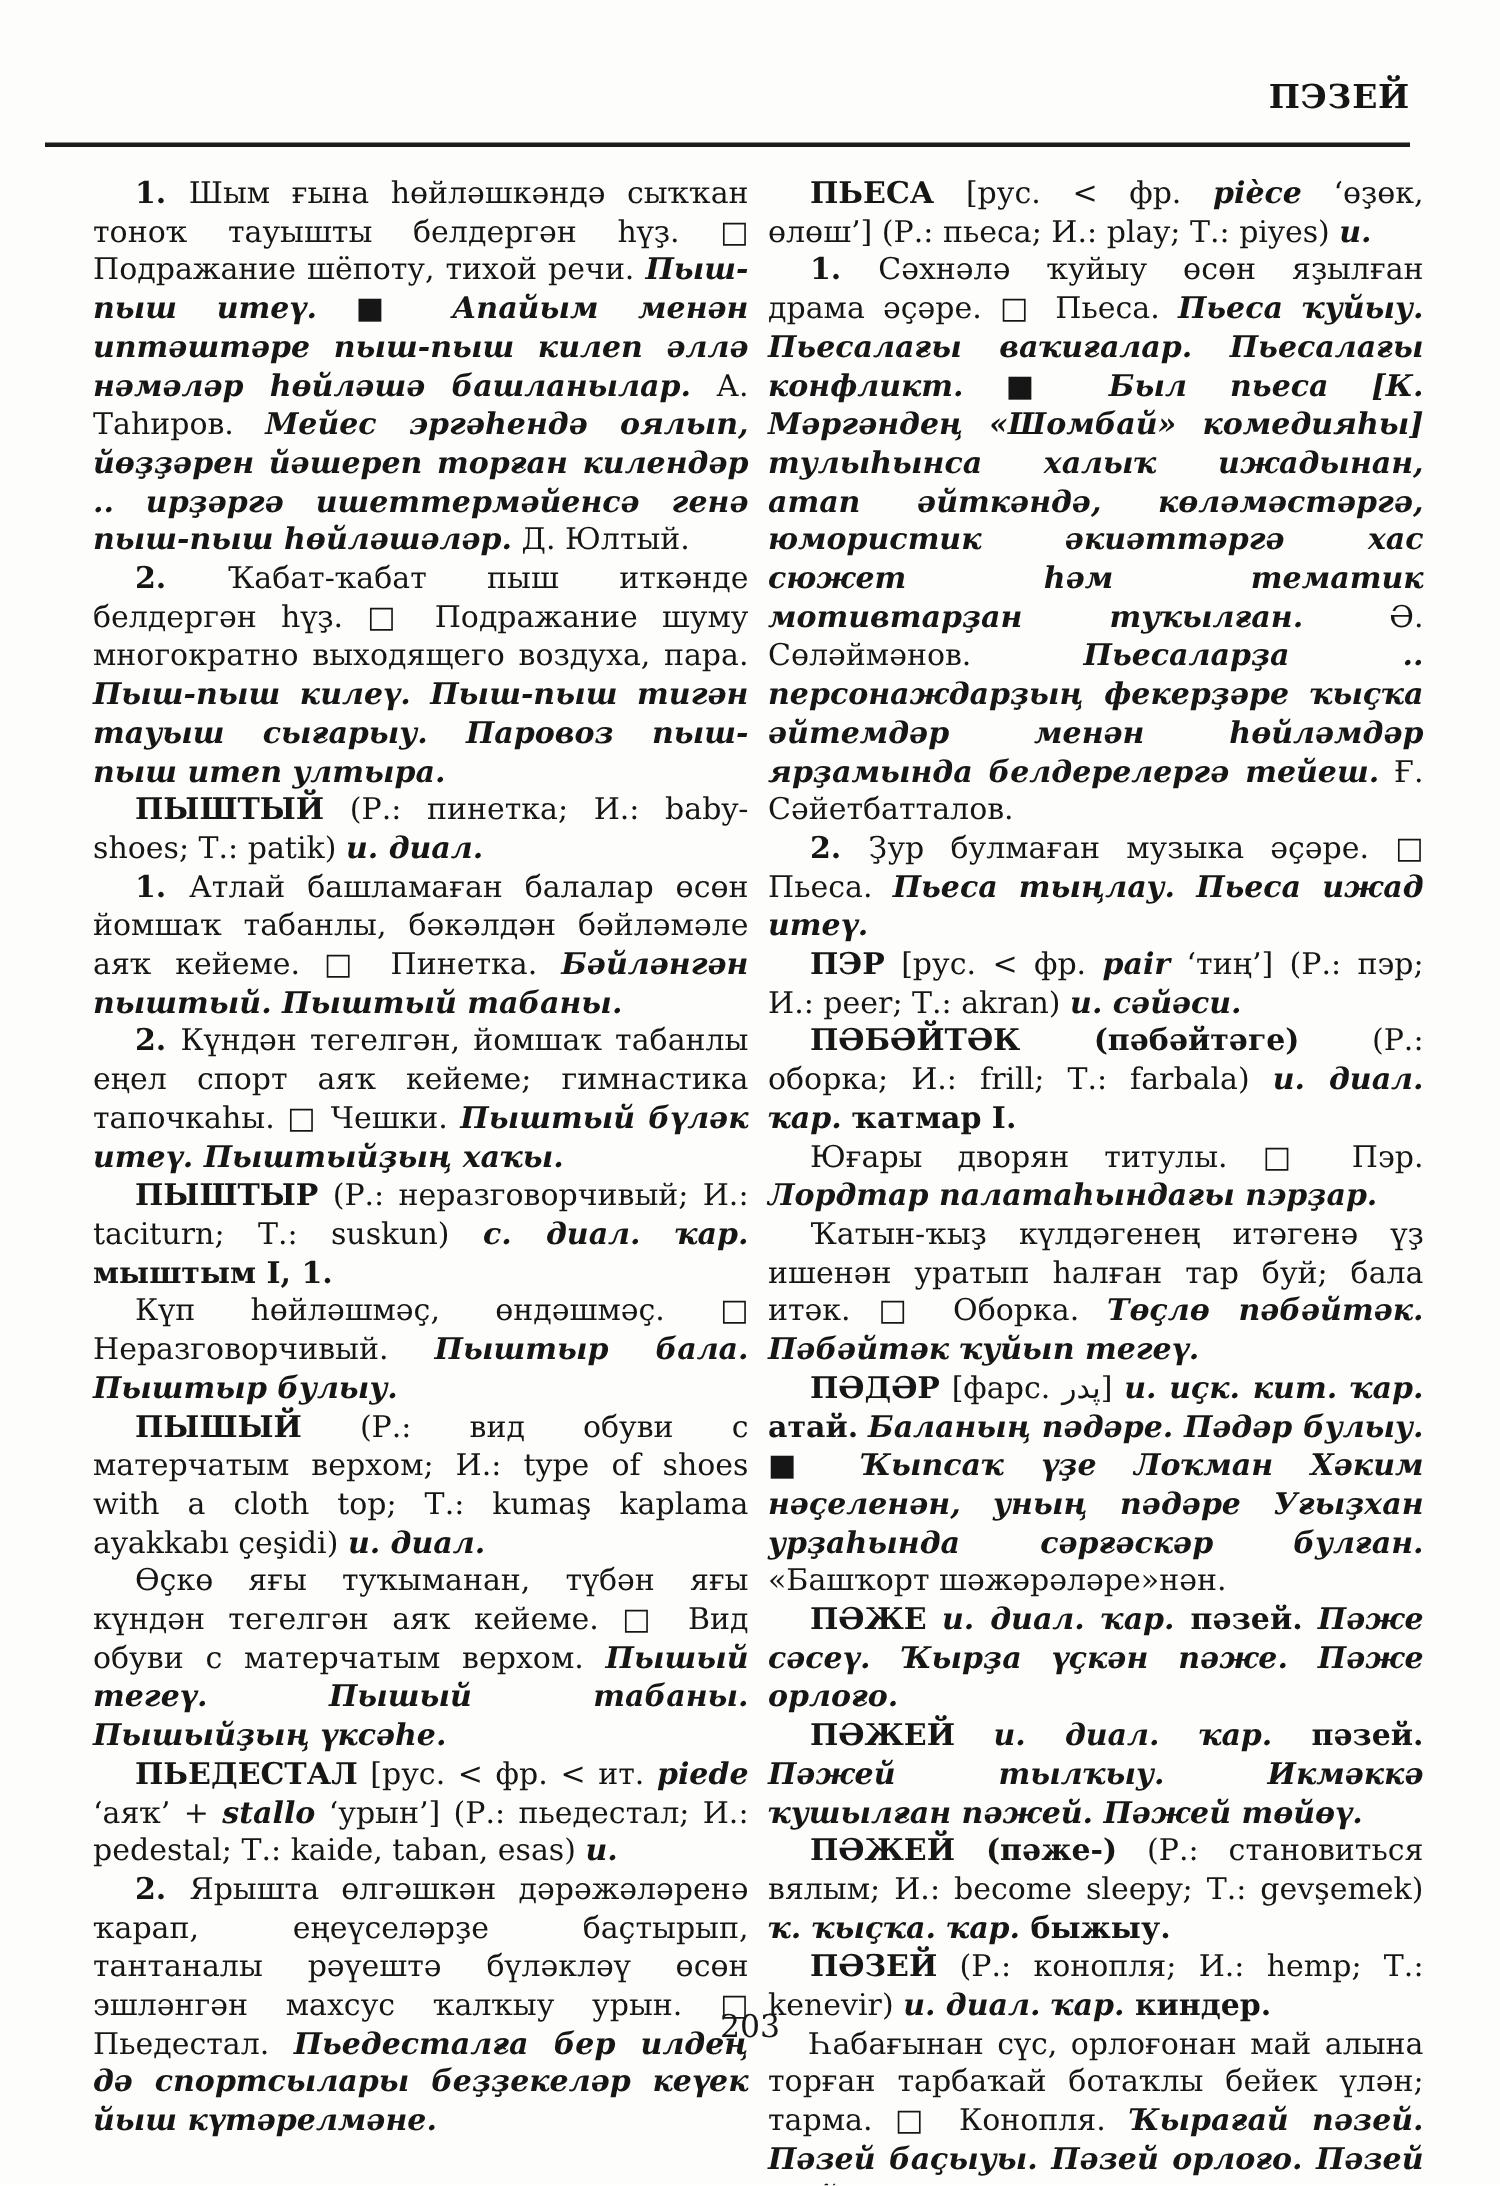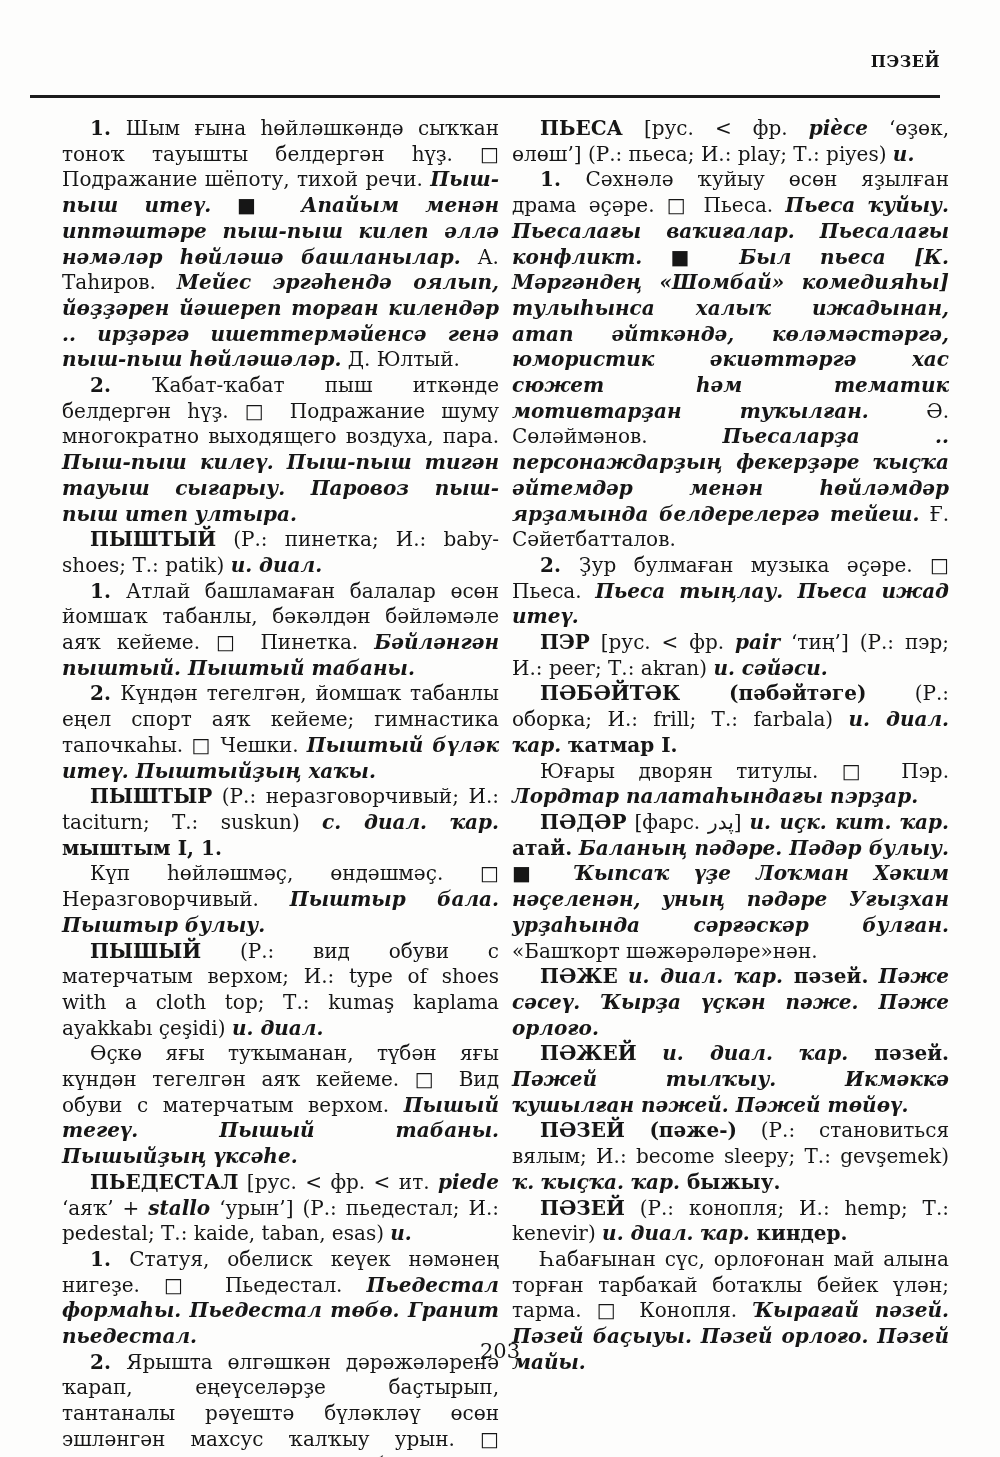--- a/index.html
+++ b/index.html
@@ -13,21 +13,21 @@
     height: 1457px;
     background: #fdfdfc;
     color: #161616;
     font-family: "DejaVu Serif", "Liberation Serif", serif;
     overflow: hidden;
   }
   .running-head {
     position: absolute;
     top: 52px;
     right: 60px;
-    font-size: 16px;
+    font-size: 22px;
     font-weight: 700;
     letter-spacing: 0.5px;
   }
   .head-rule {
     position: absolute;
     top: 95px;
     left: 30px;
     width: 910px;
     height: 3px;
     background: #1c1c1c;
@@ -75,32 +75,32 @@
         <p class="para"><span class="s-b">1. </span><span class="s-r">Шым ғына һөйләшкәндә сыҡҡан тоноҡ тауышты белдергән һүҙ. □ Подражание шёпоту, тихой речи. </span><span class="s-i">Пыш-пыш итеү.</span><span class="s-r"> ■ </span><span class="s-i">Апайым менән иптәштәре пыш-пыш килеп әллә нәмәләр һөйләшә башланылар.</span><span class="s-r"> А. Таһиров. </span><span class="s-i">Мейес эргәһендә оялып, йөҙҙәрен йәшереп торған килендәр .. ирҙәргә ишеттермәйенсә генә пыш-пыш һөйләшәләр.</span><span class="s-r"> Д. Юлтый.</span></p>
         <p class="para"><span class="s-b">2. </span><span class="s-r">Ҡабат-ҡабат пыш иткәнде белдергән һүҙ. □ Подражание шуму многократно выходящего воздуха, пара. </span><span class="s-i">Пыш-пыш килеү. Пыш-пыш тигән тауыш сығарыу. Паровоз пыш-пыш итеп ултыра.</span></p>
         <p class="para"><span class="s-b">ПЫШТЫЙ</span><span class="s-r"> (Р.: пинетка; И.: baby-shoes; Т.: patik) </span><span class="s-i">и. диал.</span></p>
         <p class="para"><span class="s-b">1. </span><span class="s-r">Атлай башламаған балалар өсөн йомшаҡ табанлы, бәкәлдән бәйләмәле аяҡ кейеме. □ Пинетка. </span><span class="s-i">Бәйләнгән пыштый. Пыштый табаны.</span></p>
         <p class="para"><span class="s-b">2. </span><span class="s-r">Күндән тегелгән, йомшаҡ табанлы еңел спорт аяҡ кейеме; гимнастика тапочкаһы. □ Чешки. </span><span class="s-i">Пыштый бүләк итеү. Пыштыйҙың хаҡы.</span></p>
         <p class="para"><span class="s-b">ПЫШТЫР</span><span class="s-r"> (Р.: неразговорчивый; И.: taciturn; Т.: suskun) </span><span class="s-i">с. диал. ҡар.</span><span class="s-b"> мыштым I, 1.</span></p>
         <p class="para"><span class="s-r">Күп һөйләшмәҫ, өндәшмәҫ. □ Неразговорчивый. </span><span class="s-i">Пыштыр бала. Пыштыр булыу.</span></p>
         <p class="para"><span class="s-b">ПЫШЫЙ</span><span class="s-r"> (Р.: вид обуви с матерчатым верхом; И.: type of shoes with a cloth top; Т.: kumaş kaplama ayakkabı çeşidi) </span><span class="s-i">и. диал.</span></p>
         <p class="para"><span class="s-r">Өҫкө яғы туҡыманан, түбән яғы күндән тегелгән аяҡ кейеме. □ Вид обуви с матерчатым верхом. </span><span class="s-i">Пышый тегеү. Пышый табаны. Пышыйҙың үксәһе.</span></p>
         <p class="para"><span class="s-b">ПЬЕДЕСТАЛ</span><span class="s-r"> [рус. &lt; фр. &lt; ит. </span><span class="s-i">piede</span><span class="s-r"> ‘аяҡ’ + </span><span class="s-i">stallo</span><span class="s-r"> ‘урын’] (Р.: пьедестал; И.: pedestal; Т.: kaide, taban, esas) </span><span class="s-i">и.</span></p>
-        <p class="para"><span class="s-b">1. </span><span class="s-r">Статуя, обелиск кеүек нәмәнең нигеҙе. □ Пьедестал. </span><span class="s-i">Пьедестал формаһы. Пьедестал төбө. Гранит пьедестал.</span></p>
         <p class="para"><span class="s-b">2. </span><span class="s-r">Ярышта өлгәшкән дәрәжәләренә ҡарап, еңеүселәрҙе баҫтырып, тантаналы рәүештә бүләкләү өсөн эшләнгән махсус ҡалҡыу урын. □ Пьедестал. </span><span class="s-i">Пьедесталға бер илдең дә спортсылары беҙҙекеләр кеүек йыш күтәрелмәне.</span></p>
       </div>
     <div class="column">
         <p class="para"><span class="s-b">ПЬЕСА</span><span class="s-r"> [рус. &lt; фр. </span><span class="s-i">pièce</span><span class="s-r"> ‘өҙөк, өлөш’] (Р.: пьеса; И.: play; Т.: piyes) </span><span class="s-i">и.</span></p>
         <p class="para"><span class="s-b">1. </span><span class="s-r">Сәхнәлә ҡуйыу өсөн яҙылған драма әҫәре. □ Пьеса. </span><span class="s-i">Пьеса ҡуйыу. Пьесалағы ваҡиғалар. Пьесалағы конфликт.</span><span class="s-r"> ■ </span><span class="s-i">Был пьеса [К. Мәргәндең «Шомбай» комедияһы] тулыһынса халыҡ ижадынан, атап әйткәндә, көләмәстәргә, юмористик әкиәттәргә хас сюжет һәм тематик мотивтарҙан туҡылған.</span><span class="s-r"> Ә. Сөләймәнов. </span><span class="s-i">Пьесаларҙа .. персонаждарҙың фекерҙәре ҡыҫҡа әйтемдәр менән һөйләмдәр ярҙамында белдерелергә тейеш.</span><span class="s-r"> Ғ. Сәйетбатталов.</span></p>
         <p class="para"><span class="s-b">2. </span><span class="s-r">Ҙур булмаған музыка әҫәре. □ Пьеса. </span><span class="s-i">Пьеса тыңлау. Пьеса ижад итеү.</span></p>
         <p class="para"><span class="s-b">ПЭР</span><span class="s-r"> [рус. &lt; фр. </span><span class="s-i">pair</span><span class="s-r"> ‘тиң’] (Р.: пэр; И.: peer; Т.: akran) </span><span class="s-i">и. сәйәси.</span></p>
         <p class="para"><span class="s-b">ПӘБӘЙТӘК (пәбәйтәге)</span><span class="s-r"> (Р.: оборка; И.: frill; Т.: farbala) </span><span class="s-i">и. диал. ҡар.</span><span class="s-b"> ҡатмар I.</span></p>
         <p class="para"><span class="s-r">Юғары дворян титулы. □ Пэр. </span><span class="s-i">Лордтар палатаһындағы пэрҙар.</span></p>
+        <p class="para"><span class="s-r">Ҡатын-ҡыҙ күлдәгенең итәгенә үҙ ишенән уратып һалған тар буй; бала итәк. □ Оборка. </span><span class="s-i">Төҫлө пәбәйтәк. Пәбәйтәк ҡуйып тегеү.</span></p>
         <p class="para"><span class="s-b">ПӘДӘР</span><span class="s-r"> [фарс. پدر] </span><span class="s-i">и. иҫк. кит. ҡар.</span><span class="s-b"> атай.</span><span class="s-r"> </span><span class="s-i">Баланың пәдәре. Пәдәр булыу.</span><span class="s-r"> ■ </span><span class="s-i">Ҡыпсаҡ үҙе Лоҡман Хәким нәҫеленән, уның пәдәре Уғыҙхан урҙаһында сәрғәскәр булған.</span><span class="s-r"> «Башҡорт шәжәрәләре»нән.</span></p>
         <p class="para"><span class="s-b">ПӘЖЕ</span><span class="s-r"> </span><span class="s-i">и. диал. ҡар.</span><span class="s-b"> пәзей.</span><span class="s-r"> </span><span class="s-i">Пәже сәсеү. Ҡырҙа үҫкән пәже. Пәже орлоғо.</span></p>
         <p class="para"><span class="s-b">ПӘЖЕЙ</span><span class="s-r"> </span><span class="s-i">и. диал. ҡар.</span><span class="s-b"> пәзей.</span><span class="s-r"> </span><span class="s-i">Пәжей тылҡыу. Икмәккә ҡушылған пәжей. Пәжей төйөү.</span></p>
-        <p class="para"><span class="s-b">ПӘЗЕЙ (пәже-)</span><span class="s-r"> (Р.: становиться вялым; И.: become sleepy; Т.: gevşemek) </span><span class="s-i">ҡ. ҡыҫҡа. ҡар.</span><span class="s-b"> быжыу.</span></p>
+        <p class="para"><span class="s-b">ПӘЖЕЙ (пәже-)</span><span class="s-r"> (Р.: становиться вялым; И.: become sleepy; Т.: gevşemek) </span><span class="s-i">ҡ. ҡыҫҡа. ҡар.</span><span class="s-b"> быжыу.</span></p>
         <p class="para"><span class="s-b">ПӘЗЕЙ</span><span class="s-r"> (Р.: конопля; И.: hemp; Т.: kenevir) </span><span class="s-i">и. диал. ҡар.</span><span class="s-b"> киндер.</span></p>
         <p class="para"><span class="s-r">Һабағынан сүс, орлоғонан май алына торған тарбаҡай ботаҡлы бейек үлән; тарма. □ Конопля. </span><span class="s-i">Ҡырағай пәзей. Пәзей баҫыуы. Пәзей орлоғо. Пәзей майы.</span></p>
       </div>
   </div>
   <div class="page-number">203</div>
 </div>
 
 </body></html>

